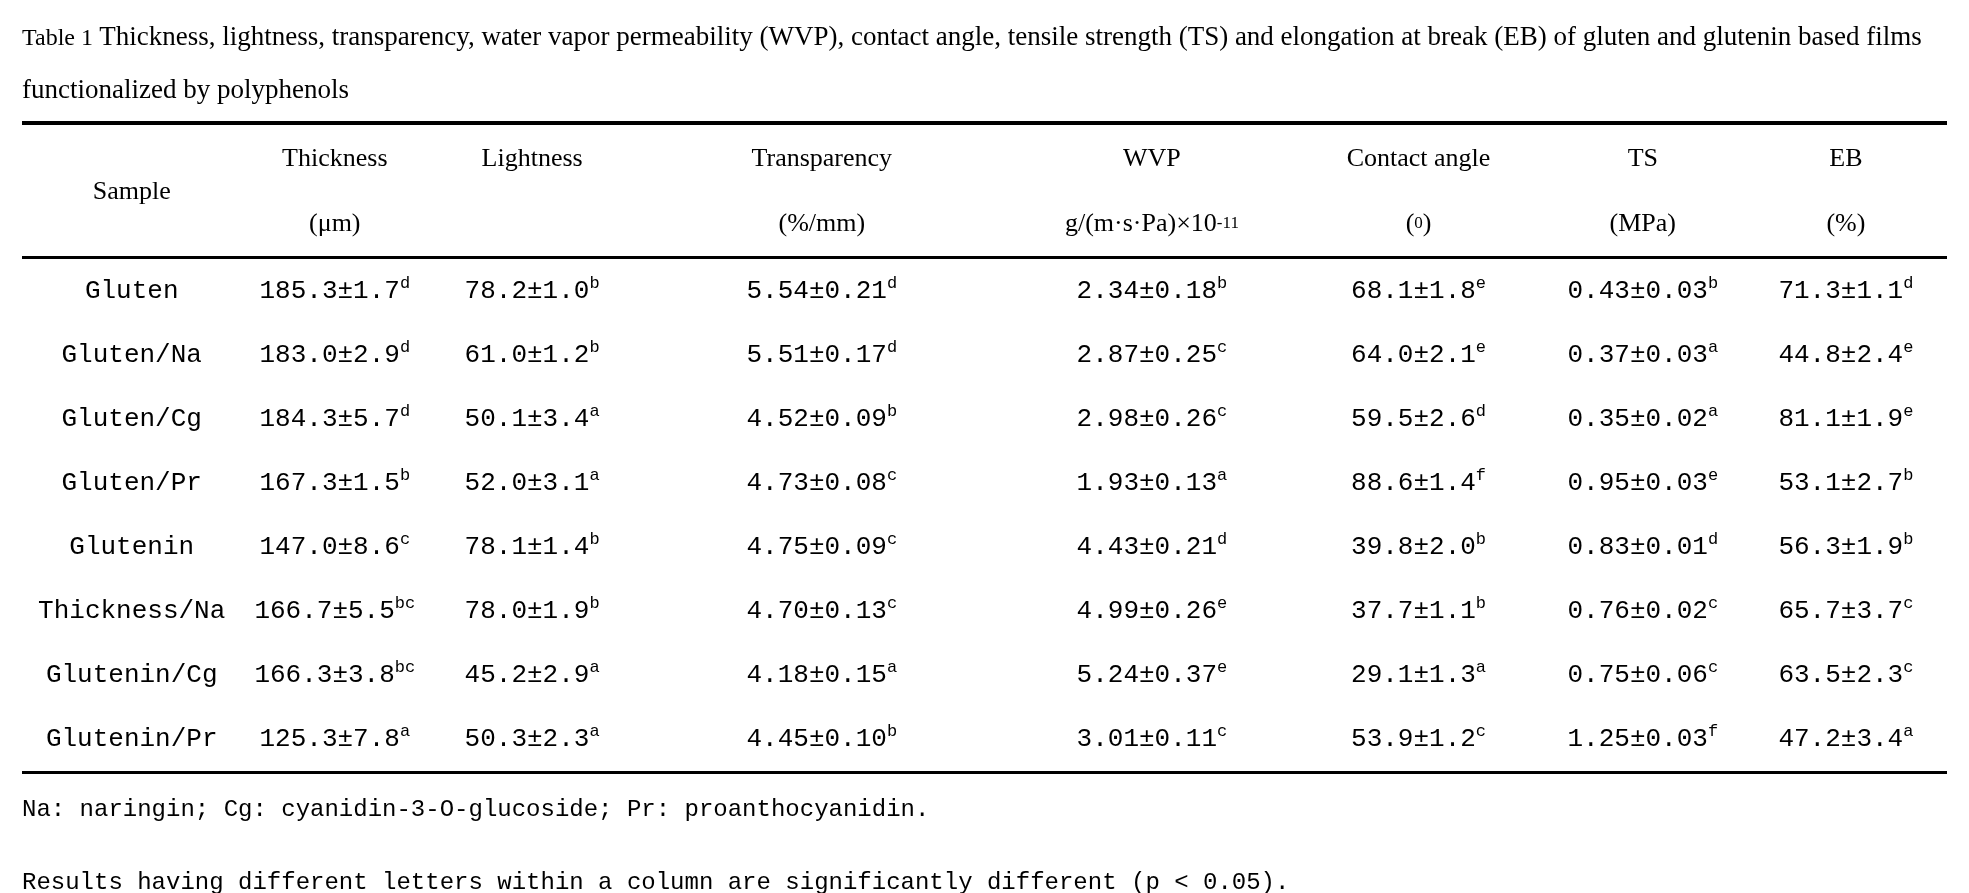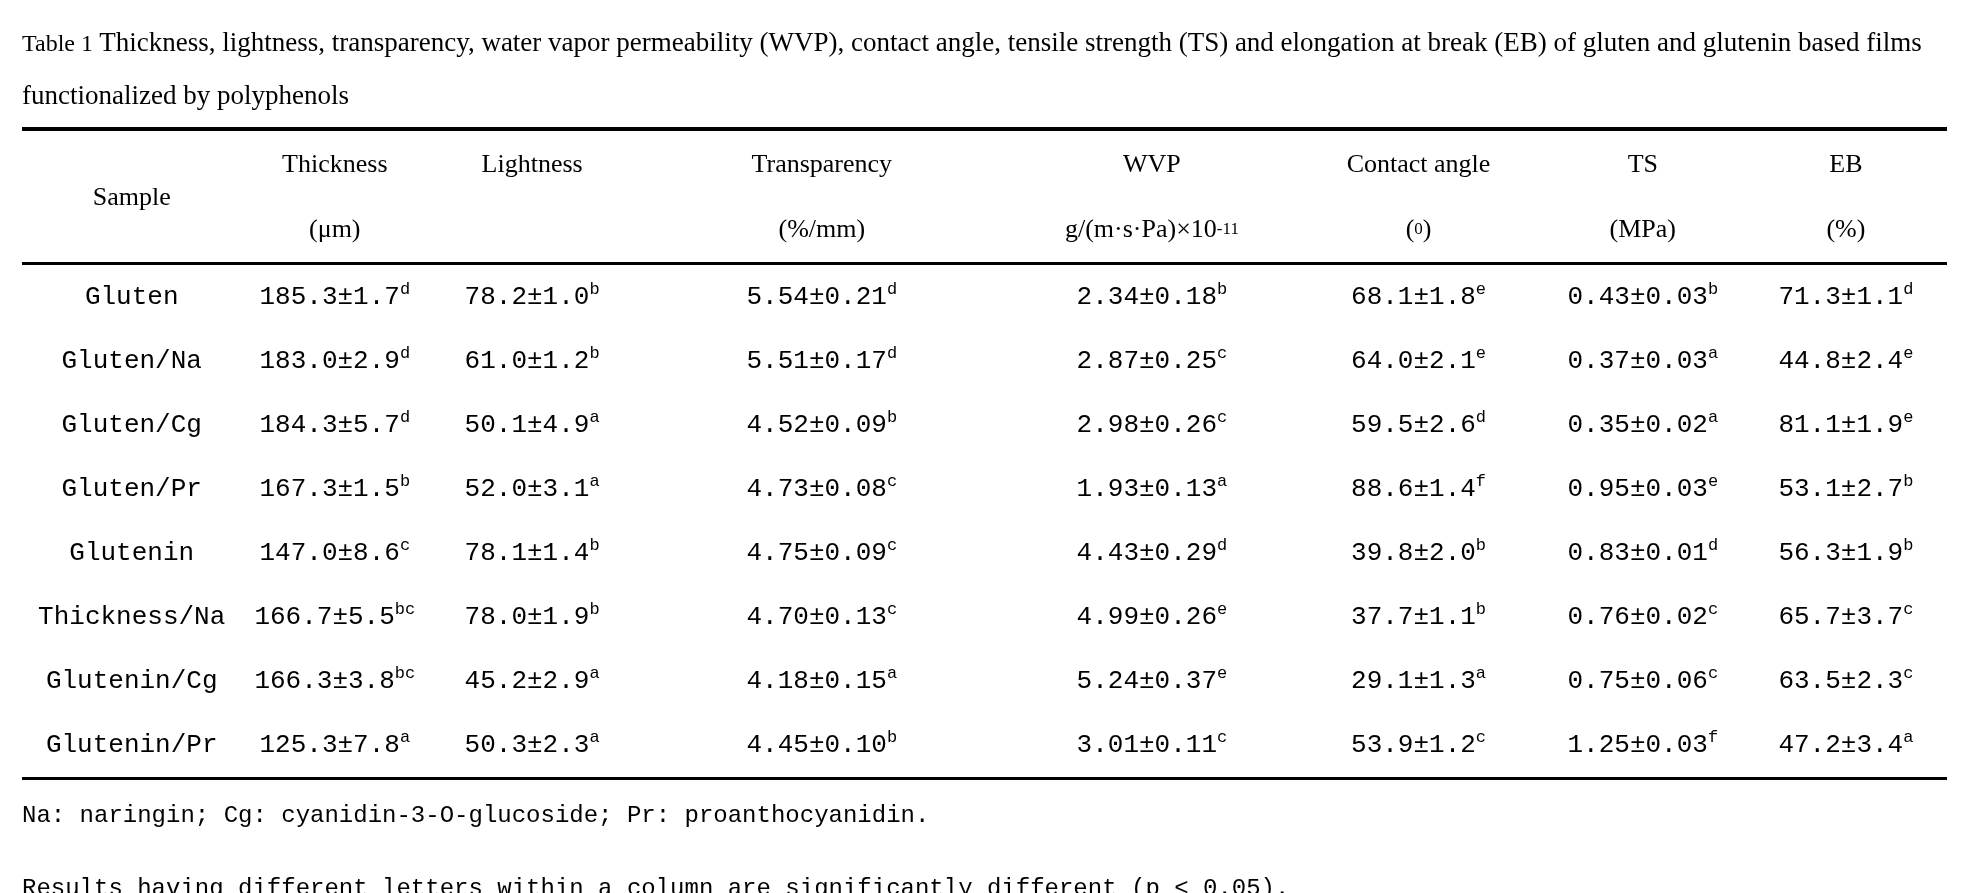--- a/index.html
+++ b/index.html
@@ -6,21 +6,21 @@
     margin: 0;
     padding: 0;
     background: #ffffff;
     color: #000000;
     font-family: "Liberation Serif", serif;
   }
   .page {
     width: 1969px;
     height: 893px;
     box-sizing: border-box;
-    padding: 16px 22px 0 22px;
+    padding: 10px 22px 0 22px;
     overflow: hidden;
     background: #ffffff;
   }
   .caption {
     font-size: 27px;
     line-height: 1.95;
     width: 1915px;
     margin-bottom: 6px;
   }
   .caption .cap-label {
@@ -163,21 +163,21 @@
         <td><span>61.0±1.2</span><sup>b</sup></td>
         <td><span>5.51±0.17</span><sup>d</sup></td>
         <td><span>2.87±0.25</span><sup>c</sup></td>
         <td><span>64.0±2.1</span><sup>e</sup></td>
         <td><span>0.37±0.03</span><sup>a</sup></td>
         <td><span>44.8±2.4</span><sup>e</sup></td>
       </tr>
       <tr>
         <td>Gluten/Cg</td>
         <td><span>184.3±5.7</span><sup>d</sup></td>
-        <td><span>50.1±4.9</span><sup>a</sup></td>
+        <td><span>50.1±3.4</span><sup>a</sup></td>
         <td><span>4.52±0.09</span><sup>b</sup></td>
         <td><span>2.98±0.26</span><sup>c</sup></td>
         <td><span>59.5±2.6</span><sup>d</sup></td>
         <td><span>0.35±0.02</span><sup>a</sup></td>
         <td><span>81.1±1.9</span><sup>e</sup></td>
       </tr>
       <tr>
         <td>Gluten/Pr</td>
         <td><span>167.3±1.5</span><sup>b</sup></td>
         <td><span>52.0±3.1</span><sup>a</sup></td>
@@ -185,21 +185,21 @@
         <td><span>1.93±0.13</span><sup>a</sup></td>
         <td><span>88.6±1.4</span><sup>f</sup></td>
         <td><span>0.95±0.03</span><sup>e</sup></td>
         <td><span>53.1±2.7</span><sup>b</sup></td>
       </tr>
       <tr>
         <td>Glutenin</td>
         <td><span>147.0±8.6</span><sup>c</sup></td>
         <td><span>78.1±1.4</span><sup>b</sup></td>
         <td><span>4.75±0.09</span><sup>c</sup></td>
-        <td><span>4.43±0.29</span><sup>d</sup></td>
+        <td><span>4.43±0.21</span><sup>d</sup></td>
         <td><span>39.8±2.0</span><sup>b</sup></td>
         <td><span>0.83±0.01</span><sup>d</sup></td>
         <td><span>56.3±1.9</span><sup>b</sup></td>
       </tr>
       <tr>
         <td>Thickness/Na</td>
         <td><span>166.7±5.5</span><sup>bc</sup></td>
         <td><span>78.0±1.9</span><sup>b</sup></td>
         <td><span>4.70±0.13</span><sup>c</sup></td>
         <td><span>4.99±0.26</span><sup>e</sup></td>

